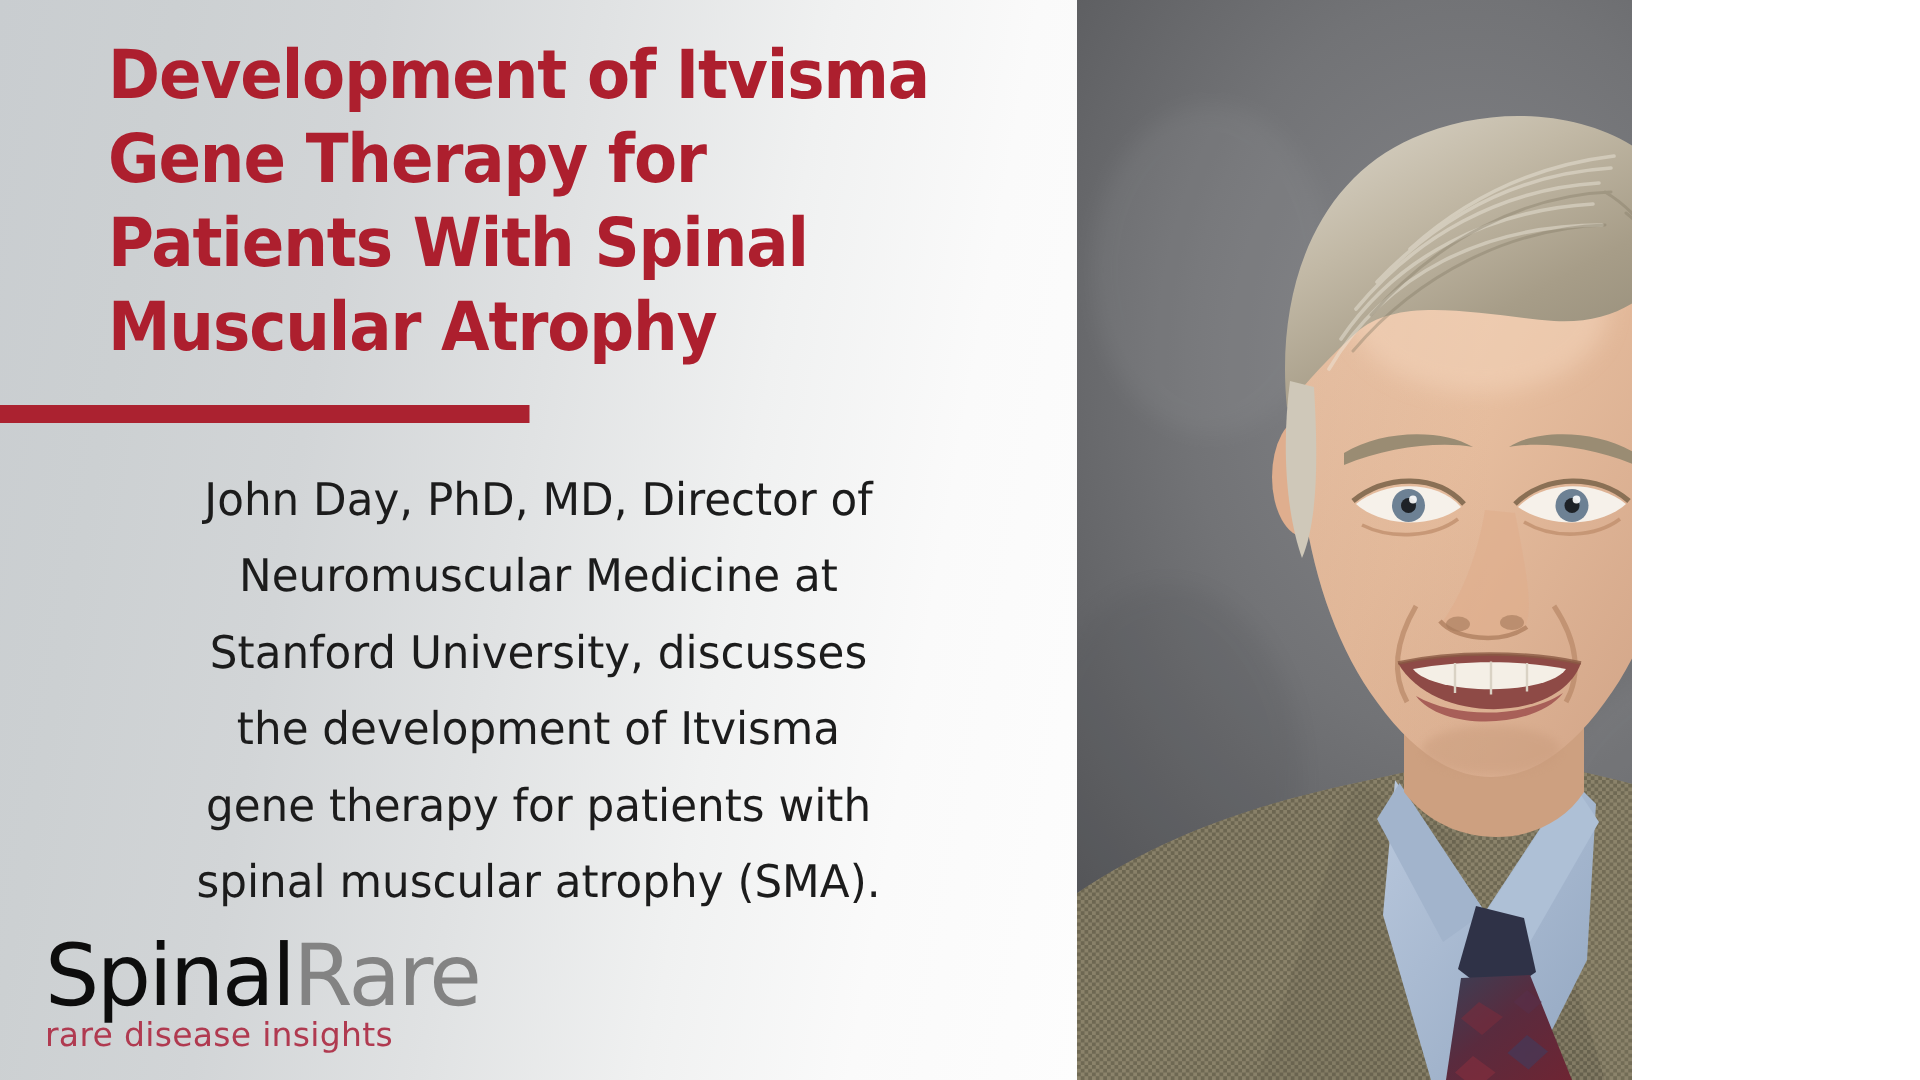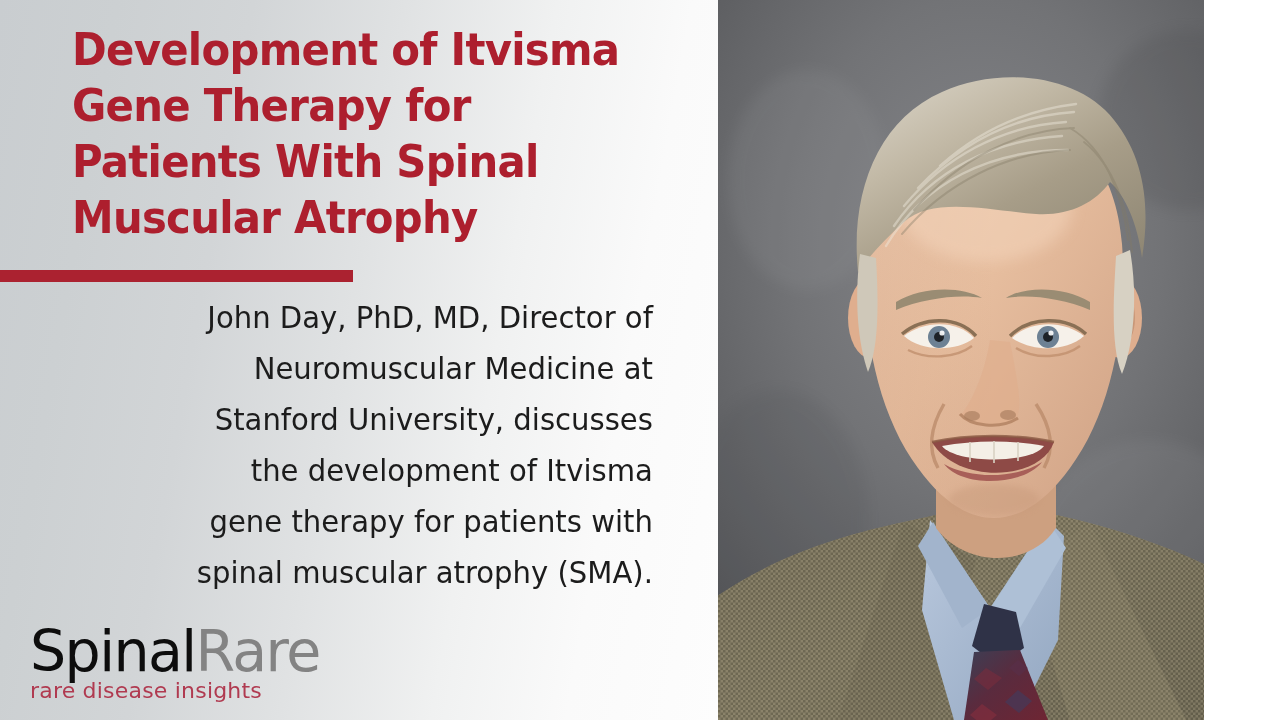--- a/index.html
+++ b/index.html
@@ -6,21 +6,21 @@
     margin: 0;
     padding: 0;
     background: #ffffff;
   }
   body {
     font-family: "Liberation Sans", sans-serif;
   }
 
   #slide {
     position: relative;
-    width: 1204px;
+    width: 1088px;
     height: 720px;
     overflow: hidden;
     background: #ffffff;
   }
 
   
   #left-panel {
     position: absolute;
     left: 0;
     top: 0;
@@ -62,23 +62,23 @@
     left: 0;
     top: 270px;
     width: 353px;
     height: 12px;
     background: #AB2230;
   }
 
   #body-block {
     position: absolute;
     left: 56px;
-    top: 292px;
+    top: 308px;
     width: 606px;
-    text-align: right;
+    text-align: center;
   }
 
   .body-line {
     font-family: "DejaVu Sans", sans-serif;
     font-weight: 400;
     font-size: 30px;
     line-height: 51px;
     color: #1c1c1c;
     white-space: nowrap;
     transform: scaleX(0.97);

